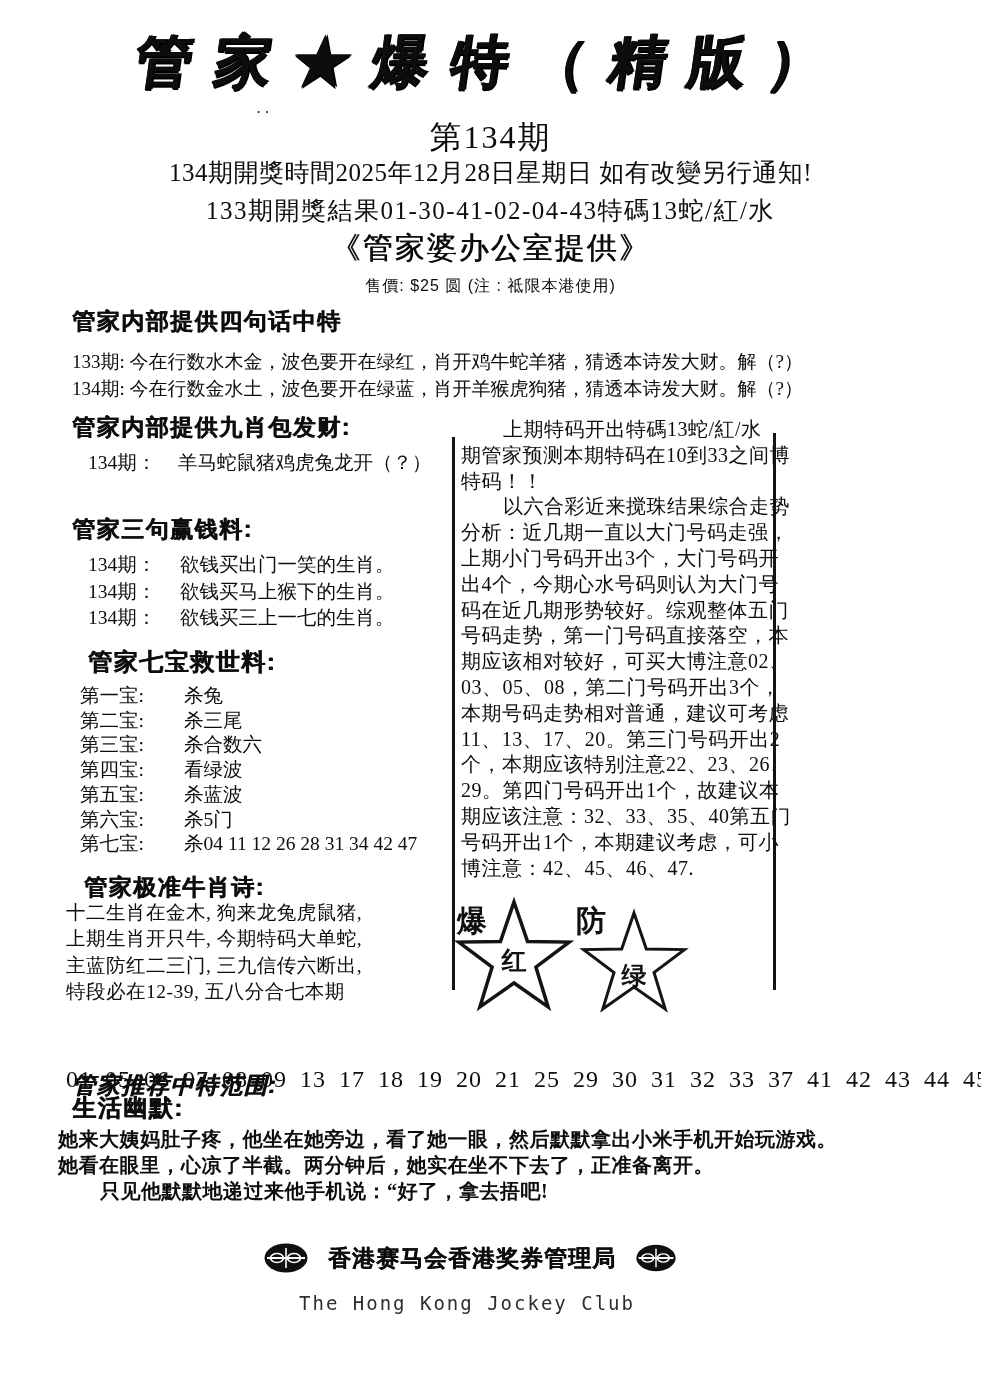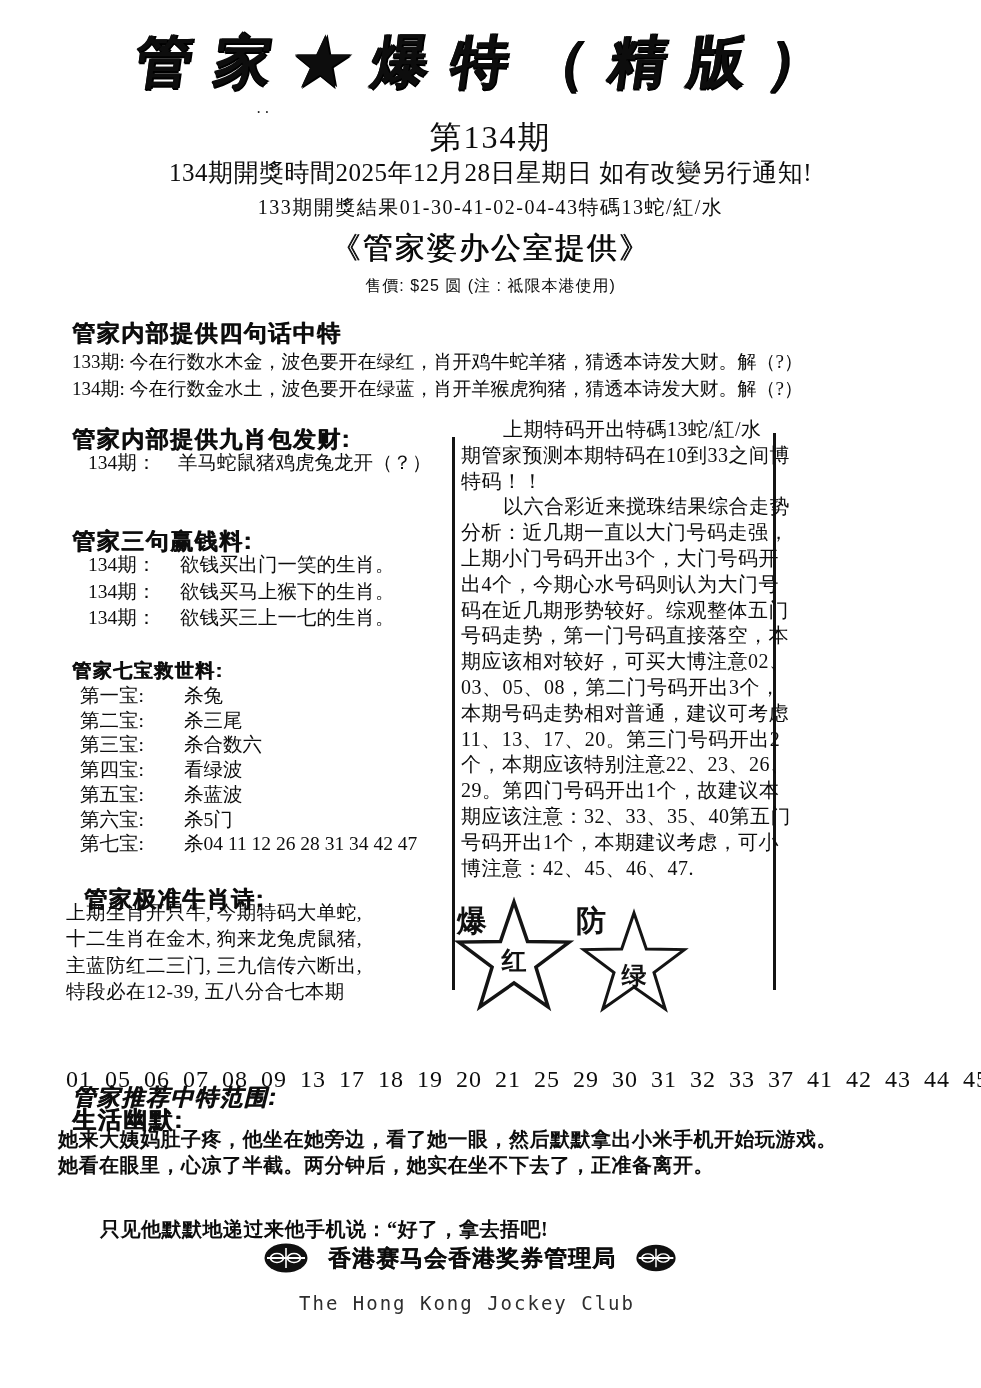--- a/index.html
+++ b/index.html
@@ -9,59 +9,59 @@
   .sans{font-family:"Liberation Sans","DejaVu Sans",sans-serif;}
   .mono{font-family:"DejaVu Sans Mono",monospace;}
   .center{left:0;right:0;text-align:center;}
   .bold{font-weight:normal;}
 
   .masthead{top:24px;font-size:57px;font-weight:bold;letter-spacing:22px;white-space:nowrap;
             transform:skewX(-8deg);text-shadow:2px 0 0 #000,0 1px 0 #000,1px 2px 0 #000;}
   .artifact-dots{top:104px;left:256px;font-size:16px;letter-spacing:3px;color:#222;}
   .issue{top:116px;font-size:32px;letter-spacing:2px;}
   .info-line1{top:156px;font-size:25px;letter-spacing:0.5px;}
-  .info-line2{top:194px;font-size:20px;letter-spacing:1.5px;}
+  .info-line2{top:194px;font-size:25px;letter-spacing:1.5px;}
   .provider{top:228px;font-size:30px;letter-spacing:2px;text-shadow:0.7px 0 0 #000;}
   .price{top:276px;font-size:16px;letter-spacing:1px;}
 
-  .sec-h{font-weight:bold;font-size:23px;letter-spacing:1.5px;text-shadow:0.7px 0 0 currentColor;white-space:nowrap;margin-top:12px;}
+  .sec-h{font-weight:bold;font-size:23px;letter-spacing:1.5px;text-shadow:0.7px 0 0 currentColor;white-space:nowrap;}
   .body-line{font-size:19px;white-space:nowrap;}
   .row{display:flex;white-space:nowrap;}
   .row .plabel{flex:0 0 auto;}
 
   .h-four{top:306px;left:72px;}
   .four-lines{top:348px;left:72px;font-size:19px;line-height:27px;}
   .h-nine{top:412px;left:72px;}
   .nine-rows{top:450px;left:88px;font-size:19.5px;line-height:26.5px;}
   .nine-rows .plabel{width:90px;}
   .h-three{top:514px;left:72px;}
   .three-rows{top:552px;left:88px;font-size:19.5px;line-height:26.5px;}
   .three-rows .plabel{width:92px;}
-  .h-seven{top:646px;left:72px;font-size:19px;}
+  .h-seven{top:646px;left:88px;font-size:24px;}
   .seven-rows{top:684px;left:80px;font-size:19.5px;line-height:24.7px;}
   .seven-rows .plabel{width:104px;}
   .h-poem{top:872px;left:84px;}
   .poem-lines{top:900px;left:66px;font-size:19.5px;line-height:26.3px;letter-spacing:0.5px;}
 
   .col-border{width:3px;background:#141414;}
   .border-left{left:452px;top:437px;height:553px;}
   .border-right{left:773px;top:433px;height:557px;}
   .analysis{left:461px;top:417px;width:310px;font-size:20px;line-height:25.8px;letter-spacing:0.5px;}
   .analysis div{white-space:nowrap;}
   .analysis .indent{padding-left:42px;}
 
   .stars-svg{left:452px;top:893px;}
   .stars-svg text{font-family:"Liberation Serif","DejaVu Serif",serif;font-weight:bold;fill:#101010;}
 
   .h-range{top:1070px;left:72px;font-style:italic;}
   .range-numbers{top:1066px;left:66px;font-size:24px;letter-spacing:1px;word-spacing:6px;white-space:nowrap;font-weight:500;}
   .h-humor{top:1092px;left:72px;font-size:24px;}
   .humor-lines{top:1126px;left:58px;font-size:20px;line-height:26px;font-weight:bold;letter-spacing:0.5px;}
   .humor-lines div{white-space:nowrap;}
-  .humor-lines .indent{padding-left:42px;margin-top:38px;}
+  .humor-lines .indent{padding-left:42px;}
 
   .footer-row{top:1242px;left:0;width:940px;display:flex;justify-content:center;align-items:center;gap:19px;}
   .footer-org{font-size:23px;font-weight:bold;letter-spacing:1px;text-shadow:0.6px 0 0 #000;white-space:nowrap;}
   .footer-club{top:1292px;left:0;width:934px;text-align:center;font-size:19px;color:#2e2e2e;letter-spacing:2px;}
 </style>
 </head>
 <body>
 
 <div class="page serif">
 
@@ -130,22 +130,22 @@
       <span>杀5门</span>
     </div>
     <div class="row">
       <span class="plabel">第七宝:</span>
       <span>杀04 11 12 26 28 31 34 42 47</span>
     </div>
   </div>
 
   <div class="abs sec-h sans h-poem">管家极准牛肖诗:</div>
   <div class="abs poem-lines serif">
+    <div>十二生肖在金木, 狗来龙兔虎鼠猪,</div>
     <div>上期生肖开只牛, 今期特码大单蛇,</div>
-    <div>十二生肖在金木, 狗来龙兔虎鼠猪,</div>
     <div>主蓝防红二三门, 三九信传六断出,</div>
     <div>特段必在12-39, 五八分合七本期</div>
   </div>
 
   <div class="abs col-border border-left"></div>
   <div class="abs col-border border-right"></div>
   <div class="abs analysis serif">
     <div class="indent">上期特码开出特碼13蛇/紅/水</div>
     <div>期管家预测本期特码在10到33之间博</div>
     <div>特码！！</div>

